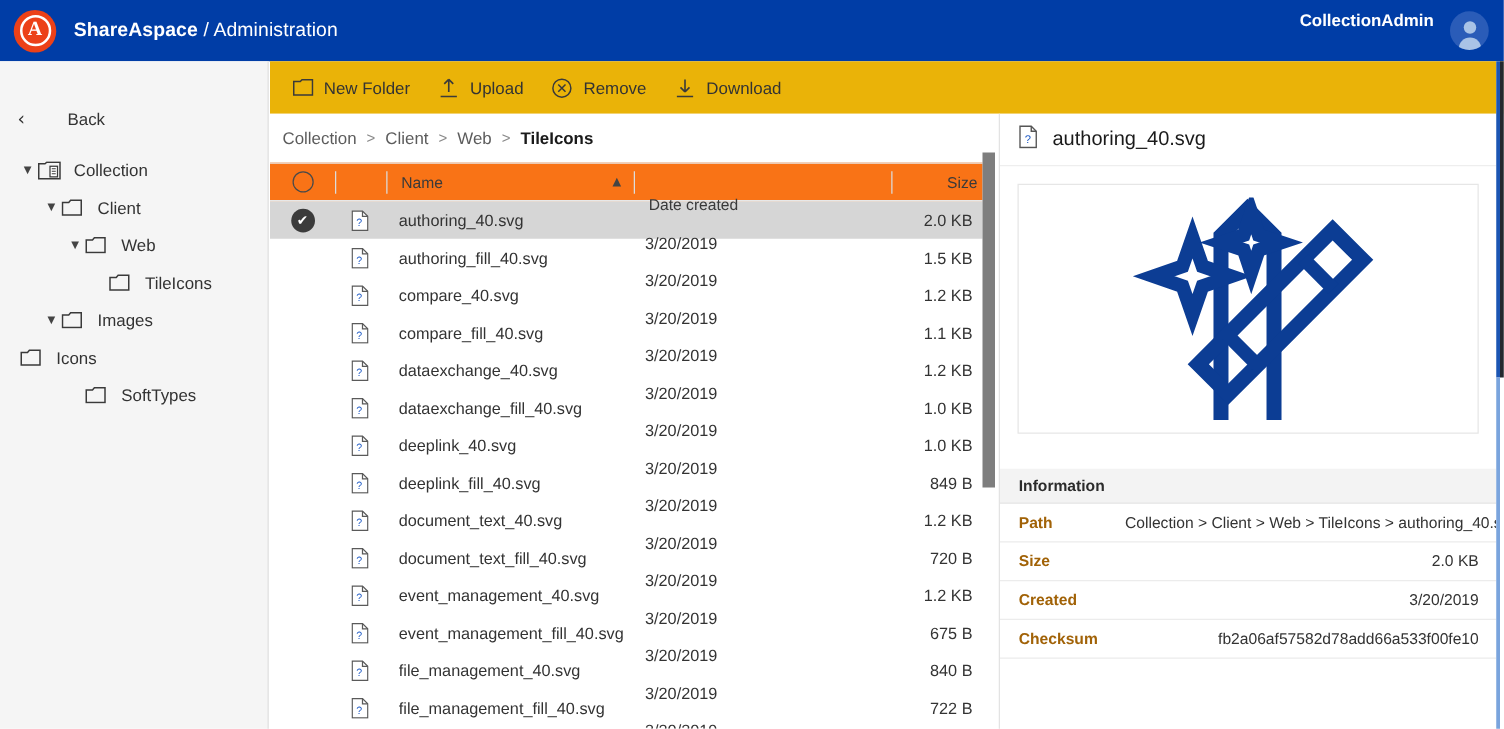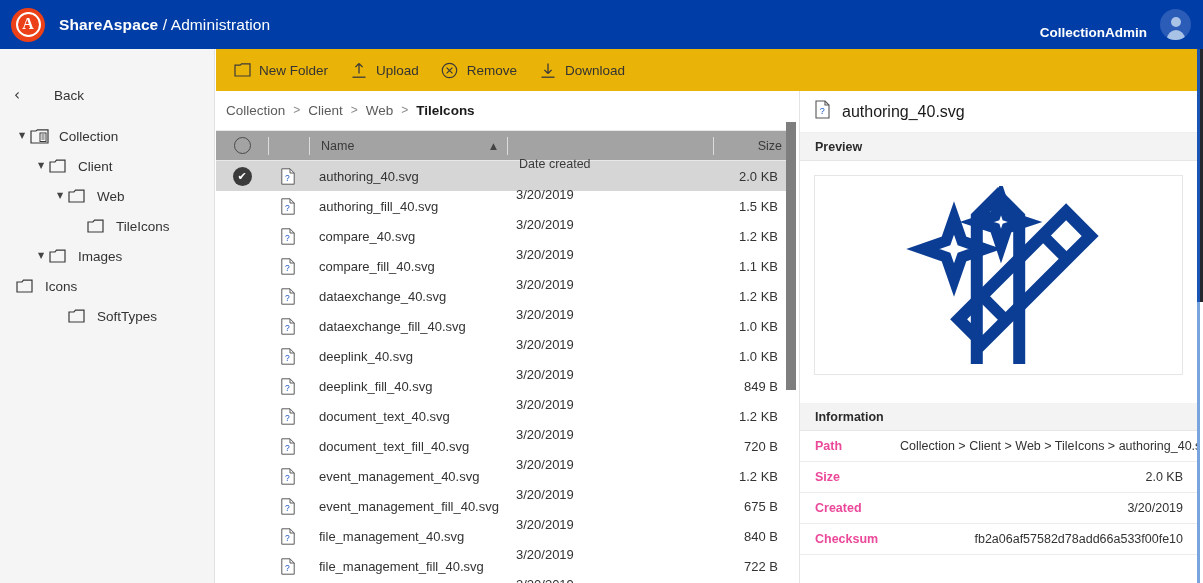--- a/index.html
+++ b/index.html
@@ -41,21 +41,21 @@
     font-size: 15.5px;
     color: #ffffff;
     letter-spacing: 0.1px;
     white-space: nowrap;
   }
   .brand b { font-weight: bold; }
   .brand .sep { font-weight: normal; }
   .brand .sub { font-weight: normal; }
 
   .header-right {
-    margin-left: auto; display: flex; align-items: flex-end;
+    margin-left: auto; display: flex; align-items: flex-start;
     margin-right: 12px;
   }
   .user-name {
     color: #ffffff; font-size: 13.5px; font-weight: bold;
     margin-right: 13px; white-space: nowrap;
   }
   .avatar {
     width: 31px; height: 31px; border-radius: 50%;
     background: #2a5cb8;
     display: flex; align-items: flex-end; justify-content: center;
@@ -143,21 +143,21 @@
   }
   .crumb { color: #5c5c5c; cursor: pointer; }
   .crumb.active { color: #1a1a1a; font-weight: bold; cursor: default; }
   .crumb-sep { color: #8a8a8a; margin: 0 8px; font-size: 12px; }
 
   .table-head {
     height: 31px;
     border-top: 1px solid #e8e8e8;
     border-bottom: 1px solid #e8e8e8;
     display: flex; align-items: center;
-    background: #a3a3a3;
+    background: #f97316;
     font-size: 12.5px; color: #3a3a3a;
   }
   .col-check { width: 52px; flex: 0 0 52px; display:flex; align-items:center; justify-content:center; }
   .col-divider { width: 1px; height: 18px; background: #dcdcdc; flex: 0 0 1px; }
   .col-icon { width: 40px; flex: 0 0 40px; display:flex; align-items:center; justify-content:center; }
   .col-name { width: 197px; flex: 0 0 197px; padding-left: 11px; display:flex; align-items:center; }
   .col-date { width: 205px; flex: 0 0 205px; padding-left: 11px; margin-top: 36px; }
   .col-size { width: 80px; flex: 0 0 80px; text-align: right; padding-right: 12px; }
 
   .sel-circle {
@@ -228,21 +228,21 @@
     display: flex; align-items: center; justify-content: center;
     background: #ffffff;
   }
   .info-table { width: 100%; }
   .info-row {
     height: 31px; display: flex; align-items: center;
     border-bottom: 1px solid #ececec;
     padding: 0 14px 0 15px;
     font-size: 12.5px;
   }
-  .info-key { color: #ec4899; font-weight: bold; width: 85px; flex: 0 0 85px; }
+  .info-key { color: #a16207; font-weight: bold; width: 85px; flex: 0 0 85px; }
   .info-val { color: #333; margin-left: auto; text-align: right; white-space: nowrap; }
   .info-head-wrap { margin-top: 28px; }
 
   
   .edge-strip {
     position: absolute; top: 49px; right: 0;
     width: 6px; height: 534px;
     background: #ffffff;
   }
   .edge-strip .blue {
@@ -621,21 +621,20 @@
     <span>
       <svg width="15" height="19" viewBox="0 0 15 19">
         <path d="M1,1 L10,1 L14,5 L14,18 L1,18 Z" fill="#ffffff" stroke="#555" stroke-width="1.1"></path>
         <path d="M10,1 L10,5 L14,5" fill="none" stroke="#555" stroke-width="1.1"></path>
         <text x="7.3" y="14" font-size="9" fill="#1a57c4" text-anchor="middle" font-family="Liberation Sans, sans-serif">?</text>
       </svg>
     </span>
     <span class="dtext">authoring_40.svg</span>
   </div>
 
-  <div class="section-head">Preview</div>
 
   <div class="preview-box">
     <svg width="205" height="178" viewBox="0 0 205 178">
       <g fill="none" stroke="#0c3d94" stroke-width="12" stroke-linejoin="miter">
 
         <path d="M33 146 L141 38 L171 38 L171 68 L63 176 L33 176 Z" transform="rotate(-45 102 107)"></path>
       </g>
       <g fill="none" stroke="#0c3d94" stroke-width="12" stroke-linejoin="miter">
         
       </g>

